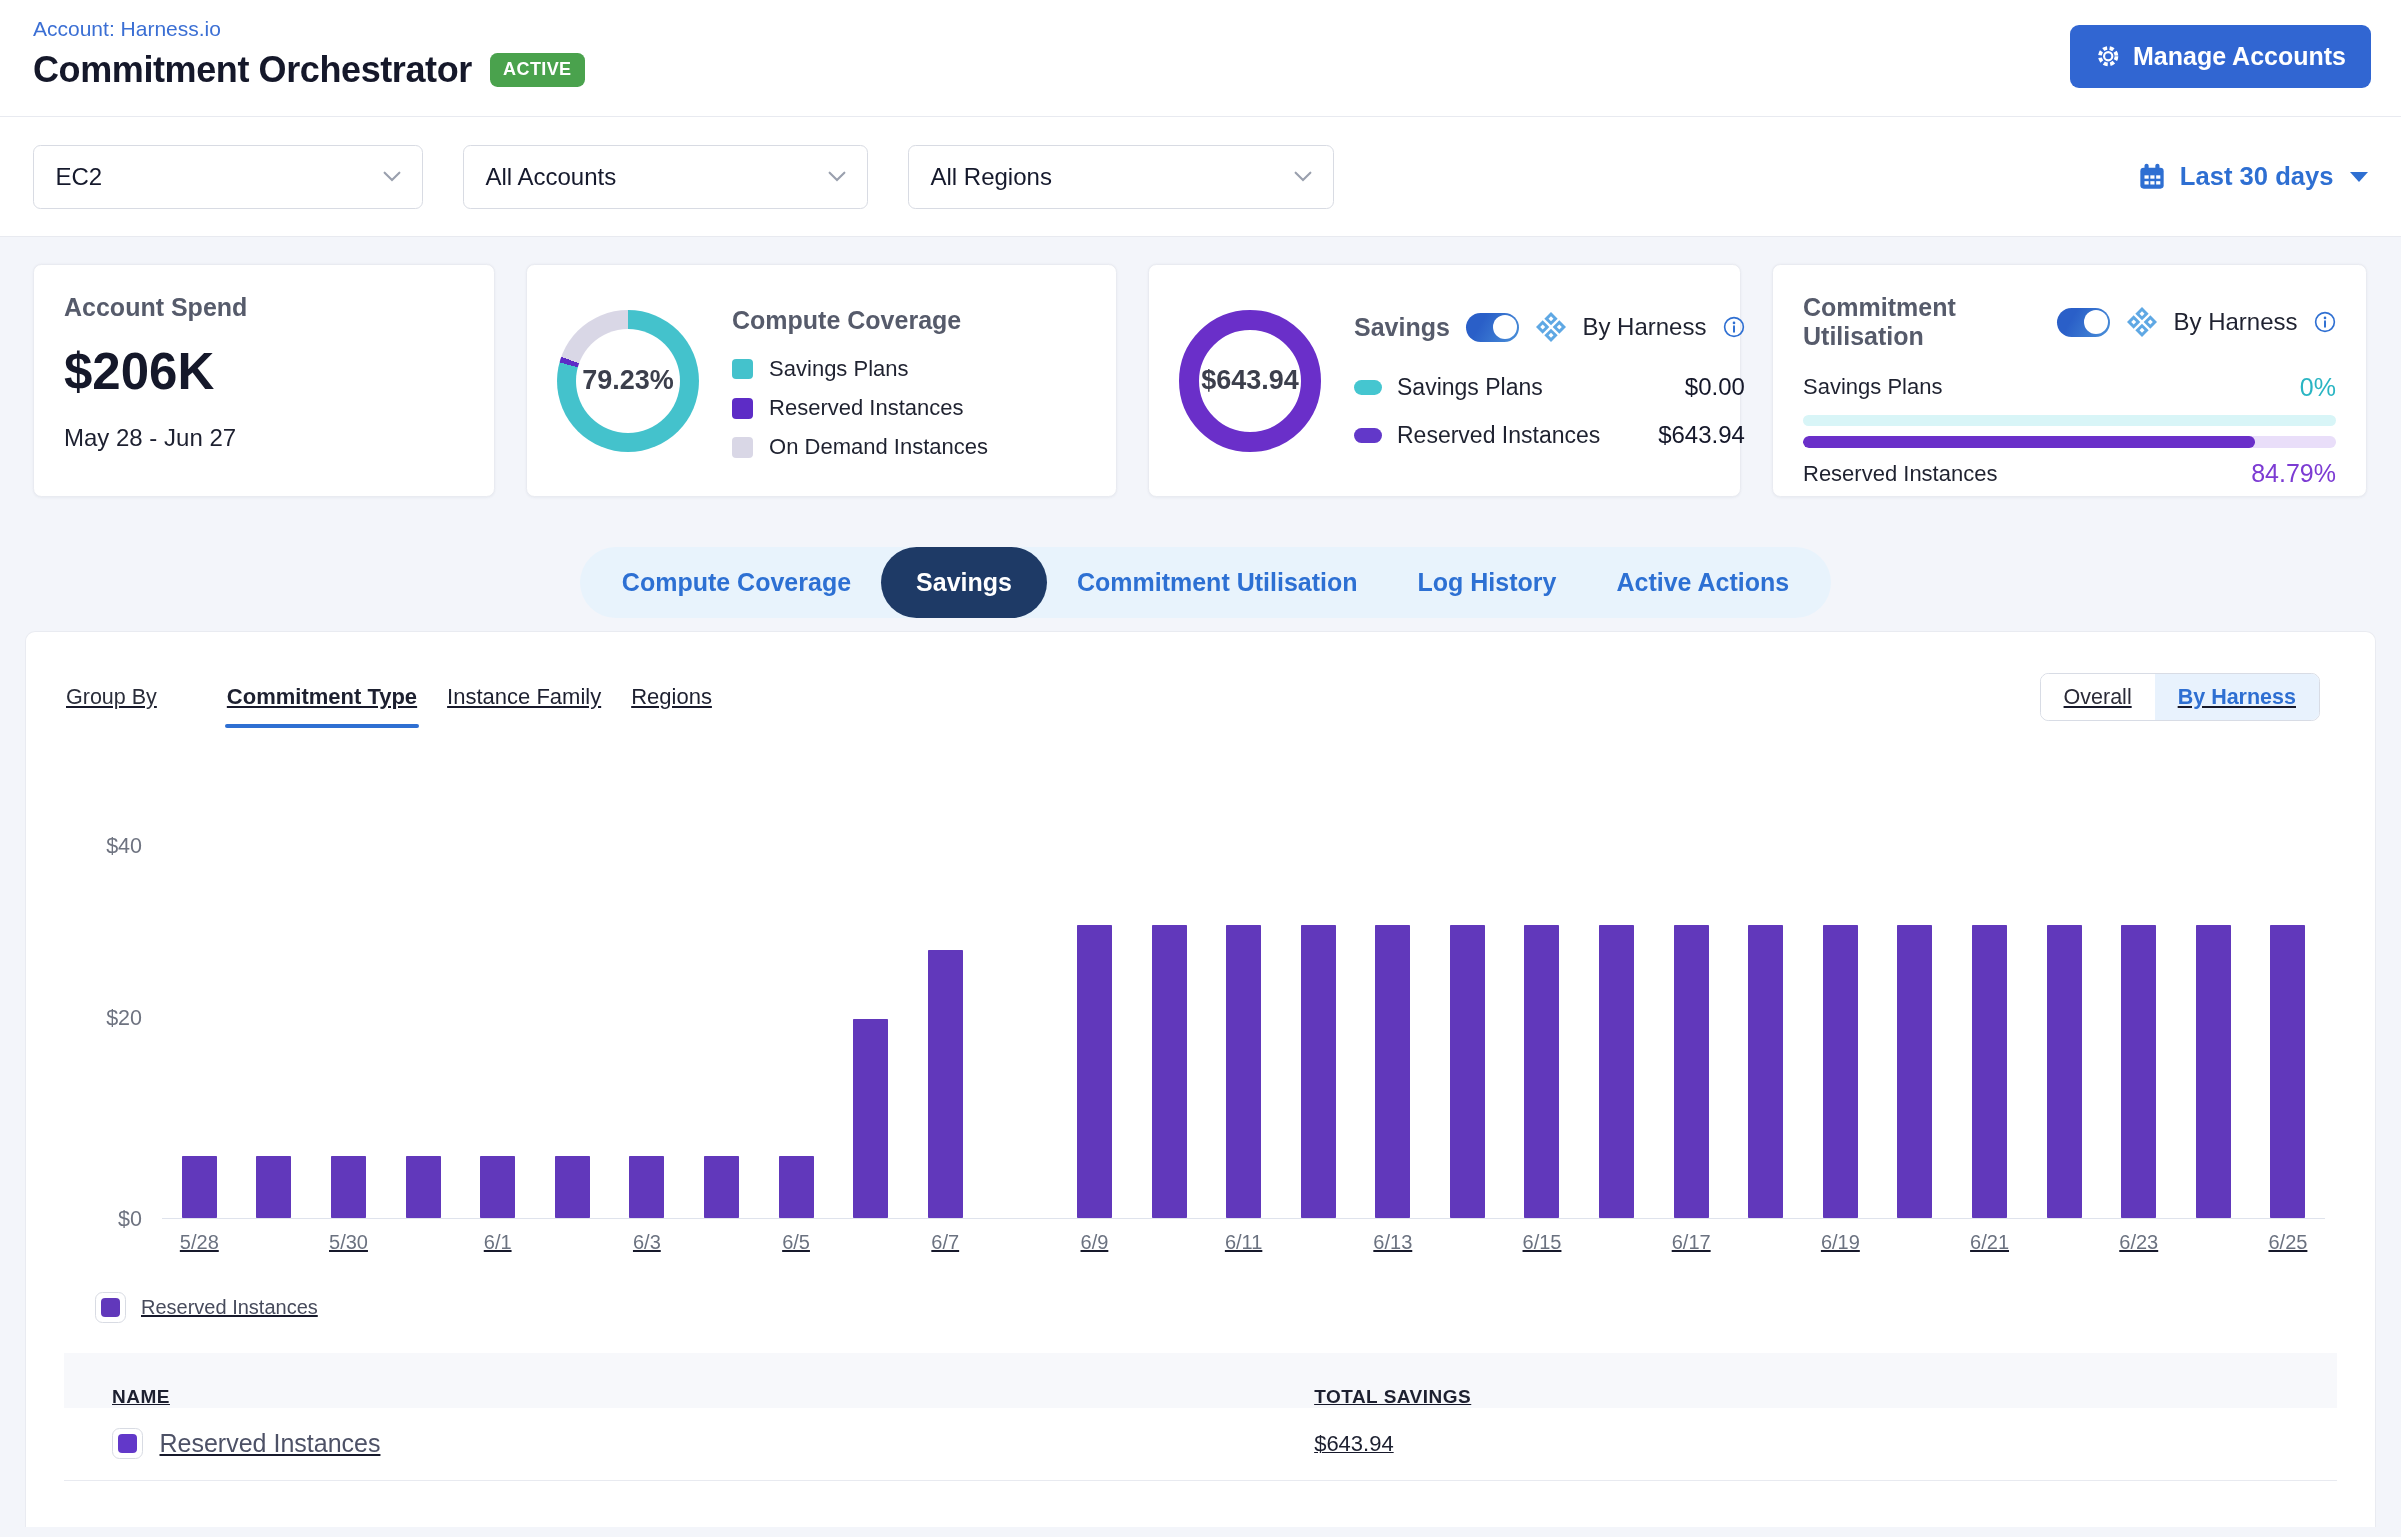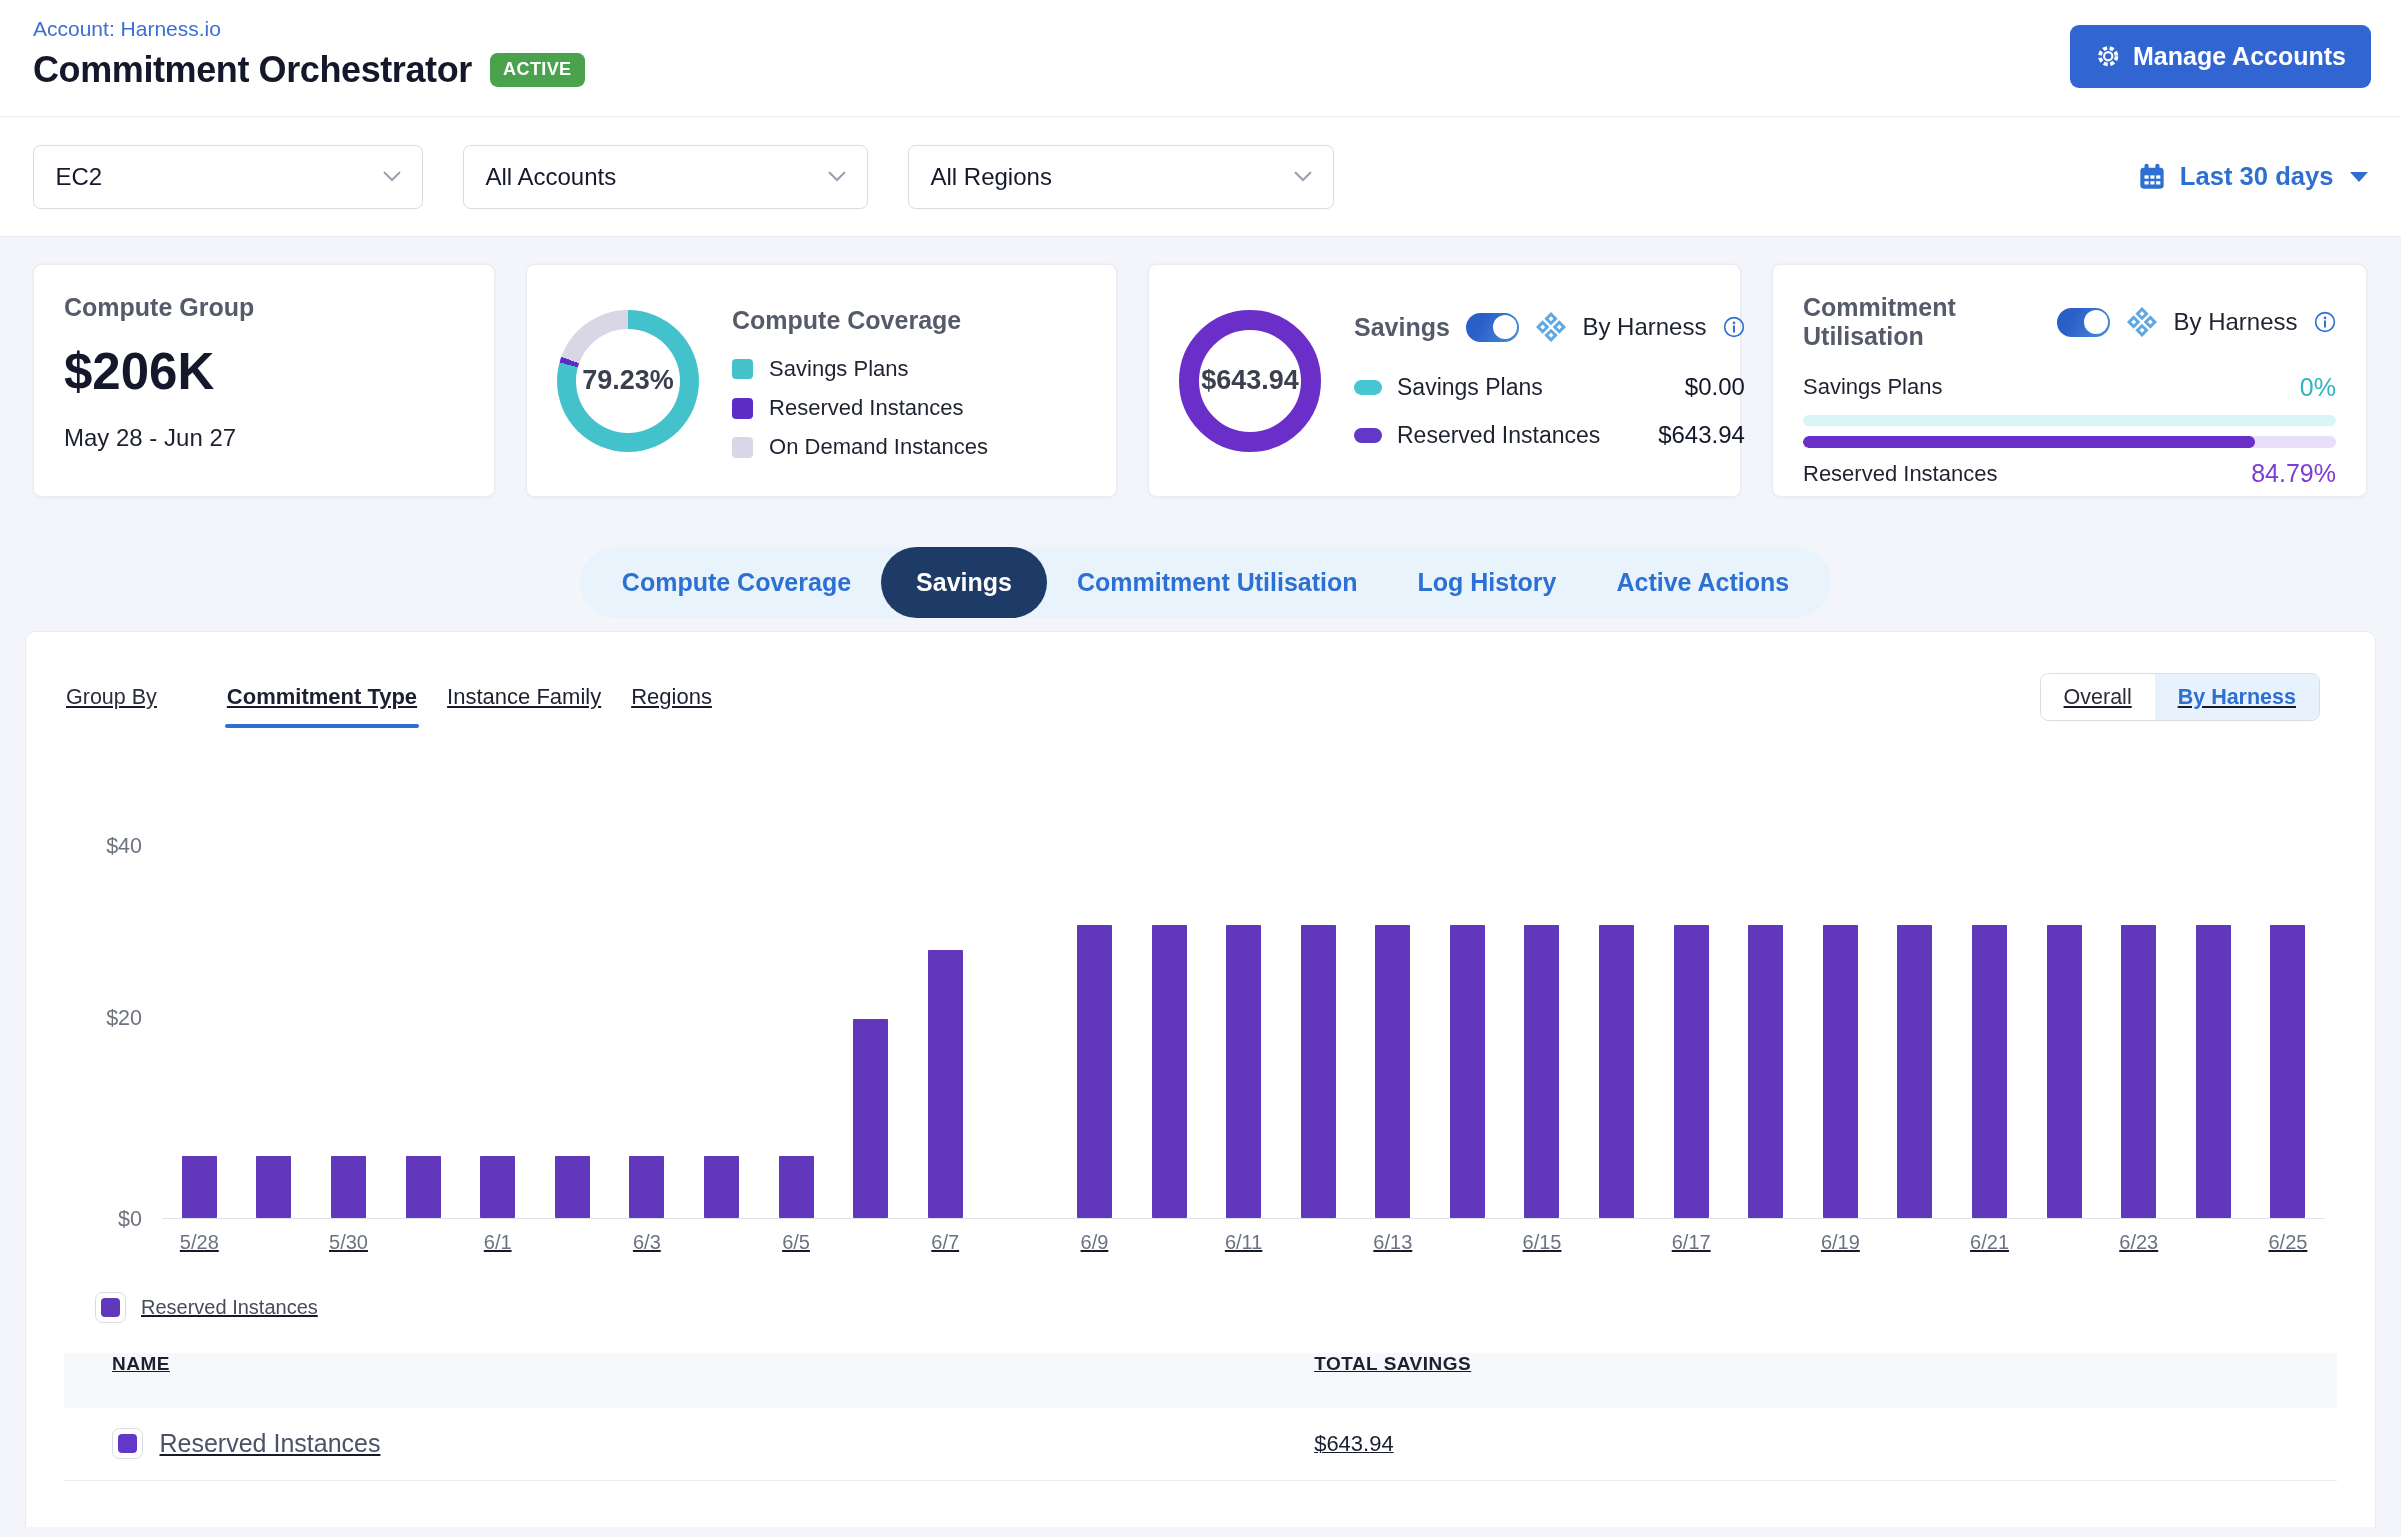--- a/index.html
+++ b/index.html
@@ -99,21 +99,21 @@
   .xlab { flex:1 1 0; text-align:center; font-size:20px; color:#6b7280; }
 
   .chart-legend { margin:38px 0 0 69px; display:flex; align-items:center; gap:15px; }
   .chip { width:31px; height:31px; border:0.8px solid #d8dbe3; border-radius:7.4px; background:#fff;
     display:flex; align-items:center; justify-content:center; }
   .chip .inner { width:19px; height:19px; border-radius:4.1px; }
   .chart-legend .txt { font-size:20px; color:#474b5c; }
 
   
   .table { margin:30px 38px 0 38px; }
-  .thead { display:flex; background:#f7f8fb; height:55px; align-items:flex-start;
+  .thead { display:flex; background:#f7f8fb; height:55px; align-items:flex-end;
     font-size:19px; font-weight:700; color:#1d2030; letter-spacing:0.5px; }
   .trow { display:flex; height:73px; align-items:center; border-bottom:1.7px solid #e8eaf0; }
   .col-name { width:55%; padding-left:48px; display:flex; align-items:center; gap:16.5px; }
   .col-val { width:45%; }
   .trow .name { font-size:25px; color:#4d5166; }
   .trow .tval { font-size:22px; color:#1d2030; }
 
   .icon { flex:0 0 auto; display:inline-flex; }
 </style>
 </head>
@@ -180,21 +180,21 @@
     <span>Last 30 days</span>
     <span class="caret-down"></span>
   </div>
 </div>
 
 <div class="content">
 
   <div class="cards">
 
     <div class="card">
-      <div class="card-title">Compute Group</div>
+      <div class="card-title">Account Spend</div>
       <div class="spend-value">$206K</div>
       <div class="spend-period">May 28 - Jun 27</div>
     </div>
 
     <div class="card">
       <div class="card-flex">
         <div class="donut" id="coverage-donut" style="background: conic-gradient(rgb(68, 194, 204) 0%, rgb(68, 194, 204) 79.23%, rgb(93, 44, 198) 79.23%, rgb(93, 44, 198) 80.53%, rgb(217, 215, 230) 80.53%, rgb(217, 215, 230) 100%);">
           <div class="hole">79.23%</div>
         </div>
         <div class="cov-right">

